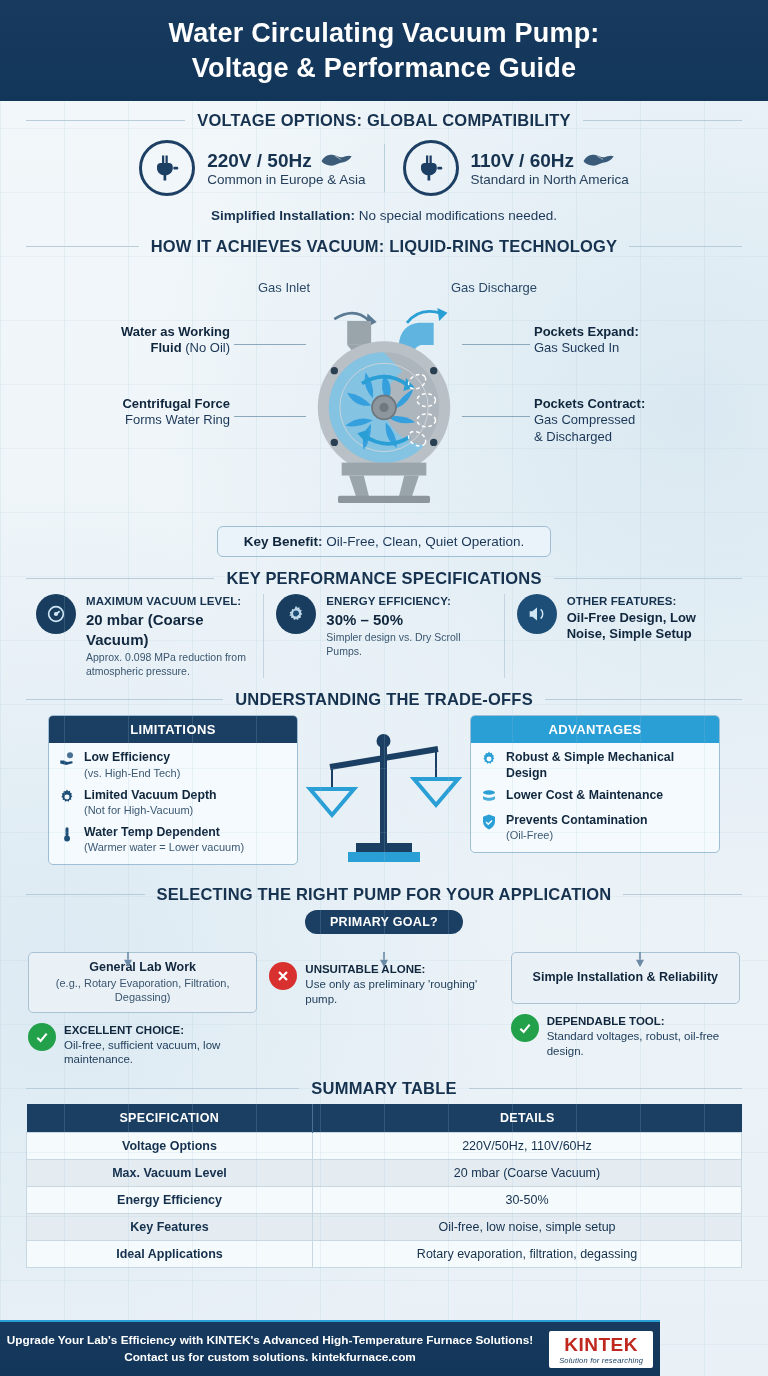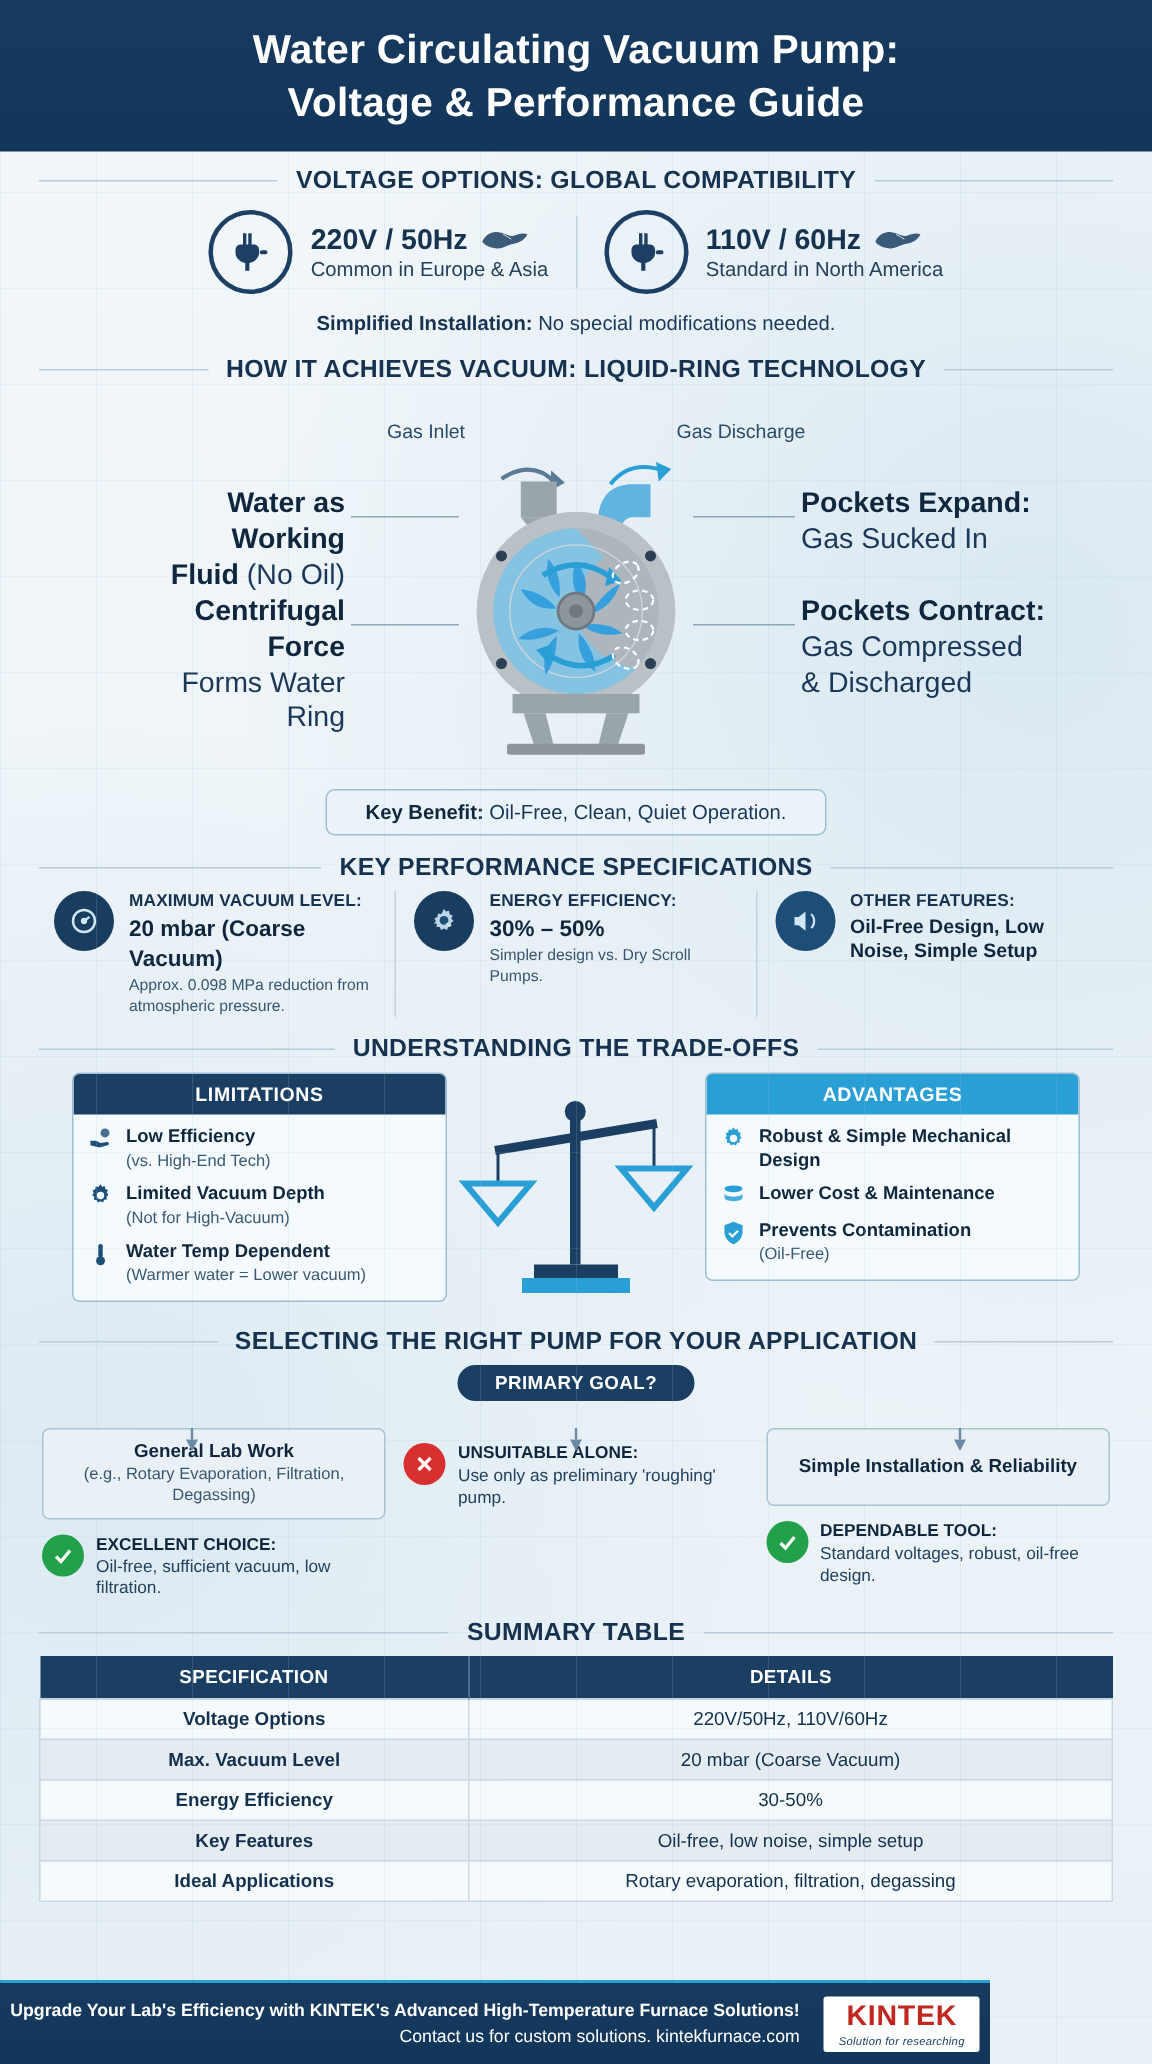--- a/index.html
+++ b/index.html
@@ -64,21 +64,21 @@
   .v-text .v-main { font-size: 19px; font-weight: bold; color:#16324f; display:flex; align-items:center; gap:8px; }
   .v-text .v-sub { font-size: 13.5px; color:#26405c; }
   .globe { width: 34px; height: 20px; flex:0 0 auto; }
   .simplified {
     text-align:center; font-size: 13.5px; color:#1a3css; color:#1b3757; margin-top: 8px;
   }
   .simplified b { color:#16324f; }
 
   
   .pump-wrap { position: relative; height: 262px; margin-top: 2px; }
-  .pump-label { position:absolute; font-size: 19px; color:#1b3757; line-height:1.25; }
+  .pump-label { position:absolute; font-size: 13px; color:#1b3757; line-height:1.25; }
   .pump-label b { color:#10263d; }
   .lbl-left { text-align:right; }
   .lbl-right { text-align:left; }
   .leader { position:absolute; height:1px; background:#8ea8bb; }
   .gas-lbl { position:absolute; font-size:13px; color:#2b4a68; }
 
   .keybenefit {
     margin: 2px auto 0; width: 334px;
     border: 1px solid #9dbed4; background: #eaf3f9; border-radius: 6px;
     text-align:center; padding: 7px 8px; font-size: 13.5px; color:#1b3757;
@@ -154,21 +154,21 @@
   td:first-child { font-weight:bold; }
 
   
   .footer {
     position:absolute; left:0; bottom:0; width: 660px; height: 56px;
     background: linear-gradient(180deg,#173a5e 0%, #12355a 100%);
     display:flex; align-items:center; justify-content:center; gap: 16px;
     border-top: 2px solid #2a9fd6;
   }
   .footer .ftext { color:#fff; font-size: 11.8px; text-align:center; line-height:1.45; font-weight:bold;}
-  .footer .ftext .l2 { font-weight:normal;text-align:right; }
+  .footer .ftext .l2 { font-weight:bold; }
   .logo { background:#fff; padding: 4px 10px 3px; border-radius:2px; text-align:center; }
   .logo .lmain { color:#c0271f; font-size: 19px; font-weight:bold; letter-spacing:.5px; line-height:1; font-family:"Liberation Sans", sans-serif;}
   .logo .lsub { color:#1b3f63; font-size: 7.5px; font-style:italic; letter-spacing:.2px; margin-top:2px;}
 </style>
 </head>
 <body>
 
 <div class="page">
 
   <div class="header">
@@ -470,21 +470,21 @@
         <div class="fbox">
           <div class="fb1">General Lab Work</div>
           <div class="fb2">(e.g., Rotary Evaporation, Filtration, Degassing)</div>
         </div>
         <div class="fres">
           <div class="badge ok">
             <svg viewBox="0 0 24 24" fill="none" stroke="#fff" stroke-width="3.2">
                 <path d="M5 13l5 5L19 7"></path>
               </svg>
           </div>
-          <div class="ftxt"><b>EXCELLENT CHOICE:</b><br><span>Oil-free, sufficient vacuum, low filtration.</span></div>
+          <div class="ftxt"><b>EXCELLENT CHOICE:</b><br><span>Oil-free, sufficient vacuum, low maintenance.</span></div>
         </div>
       </div>
 
       <div class="fcol">
         <div class="fres">
           <div class="badge no">
             <svg viewBox="0 0 24 24" fill="none" stroke="#fff" stroke-width="3.2">
                 <path d="M6 6l12 12M18 6L6 18"></path>
               </svg>
           </div>

